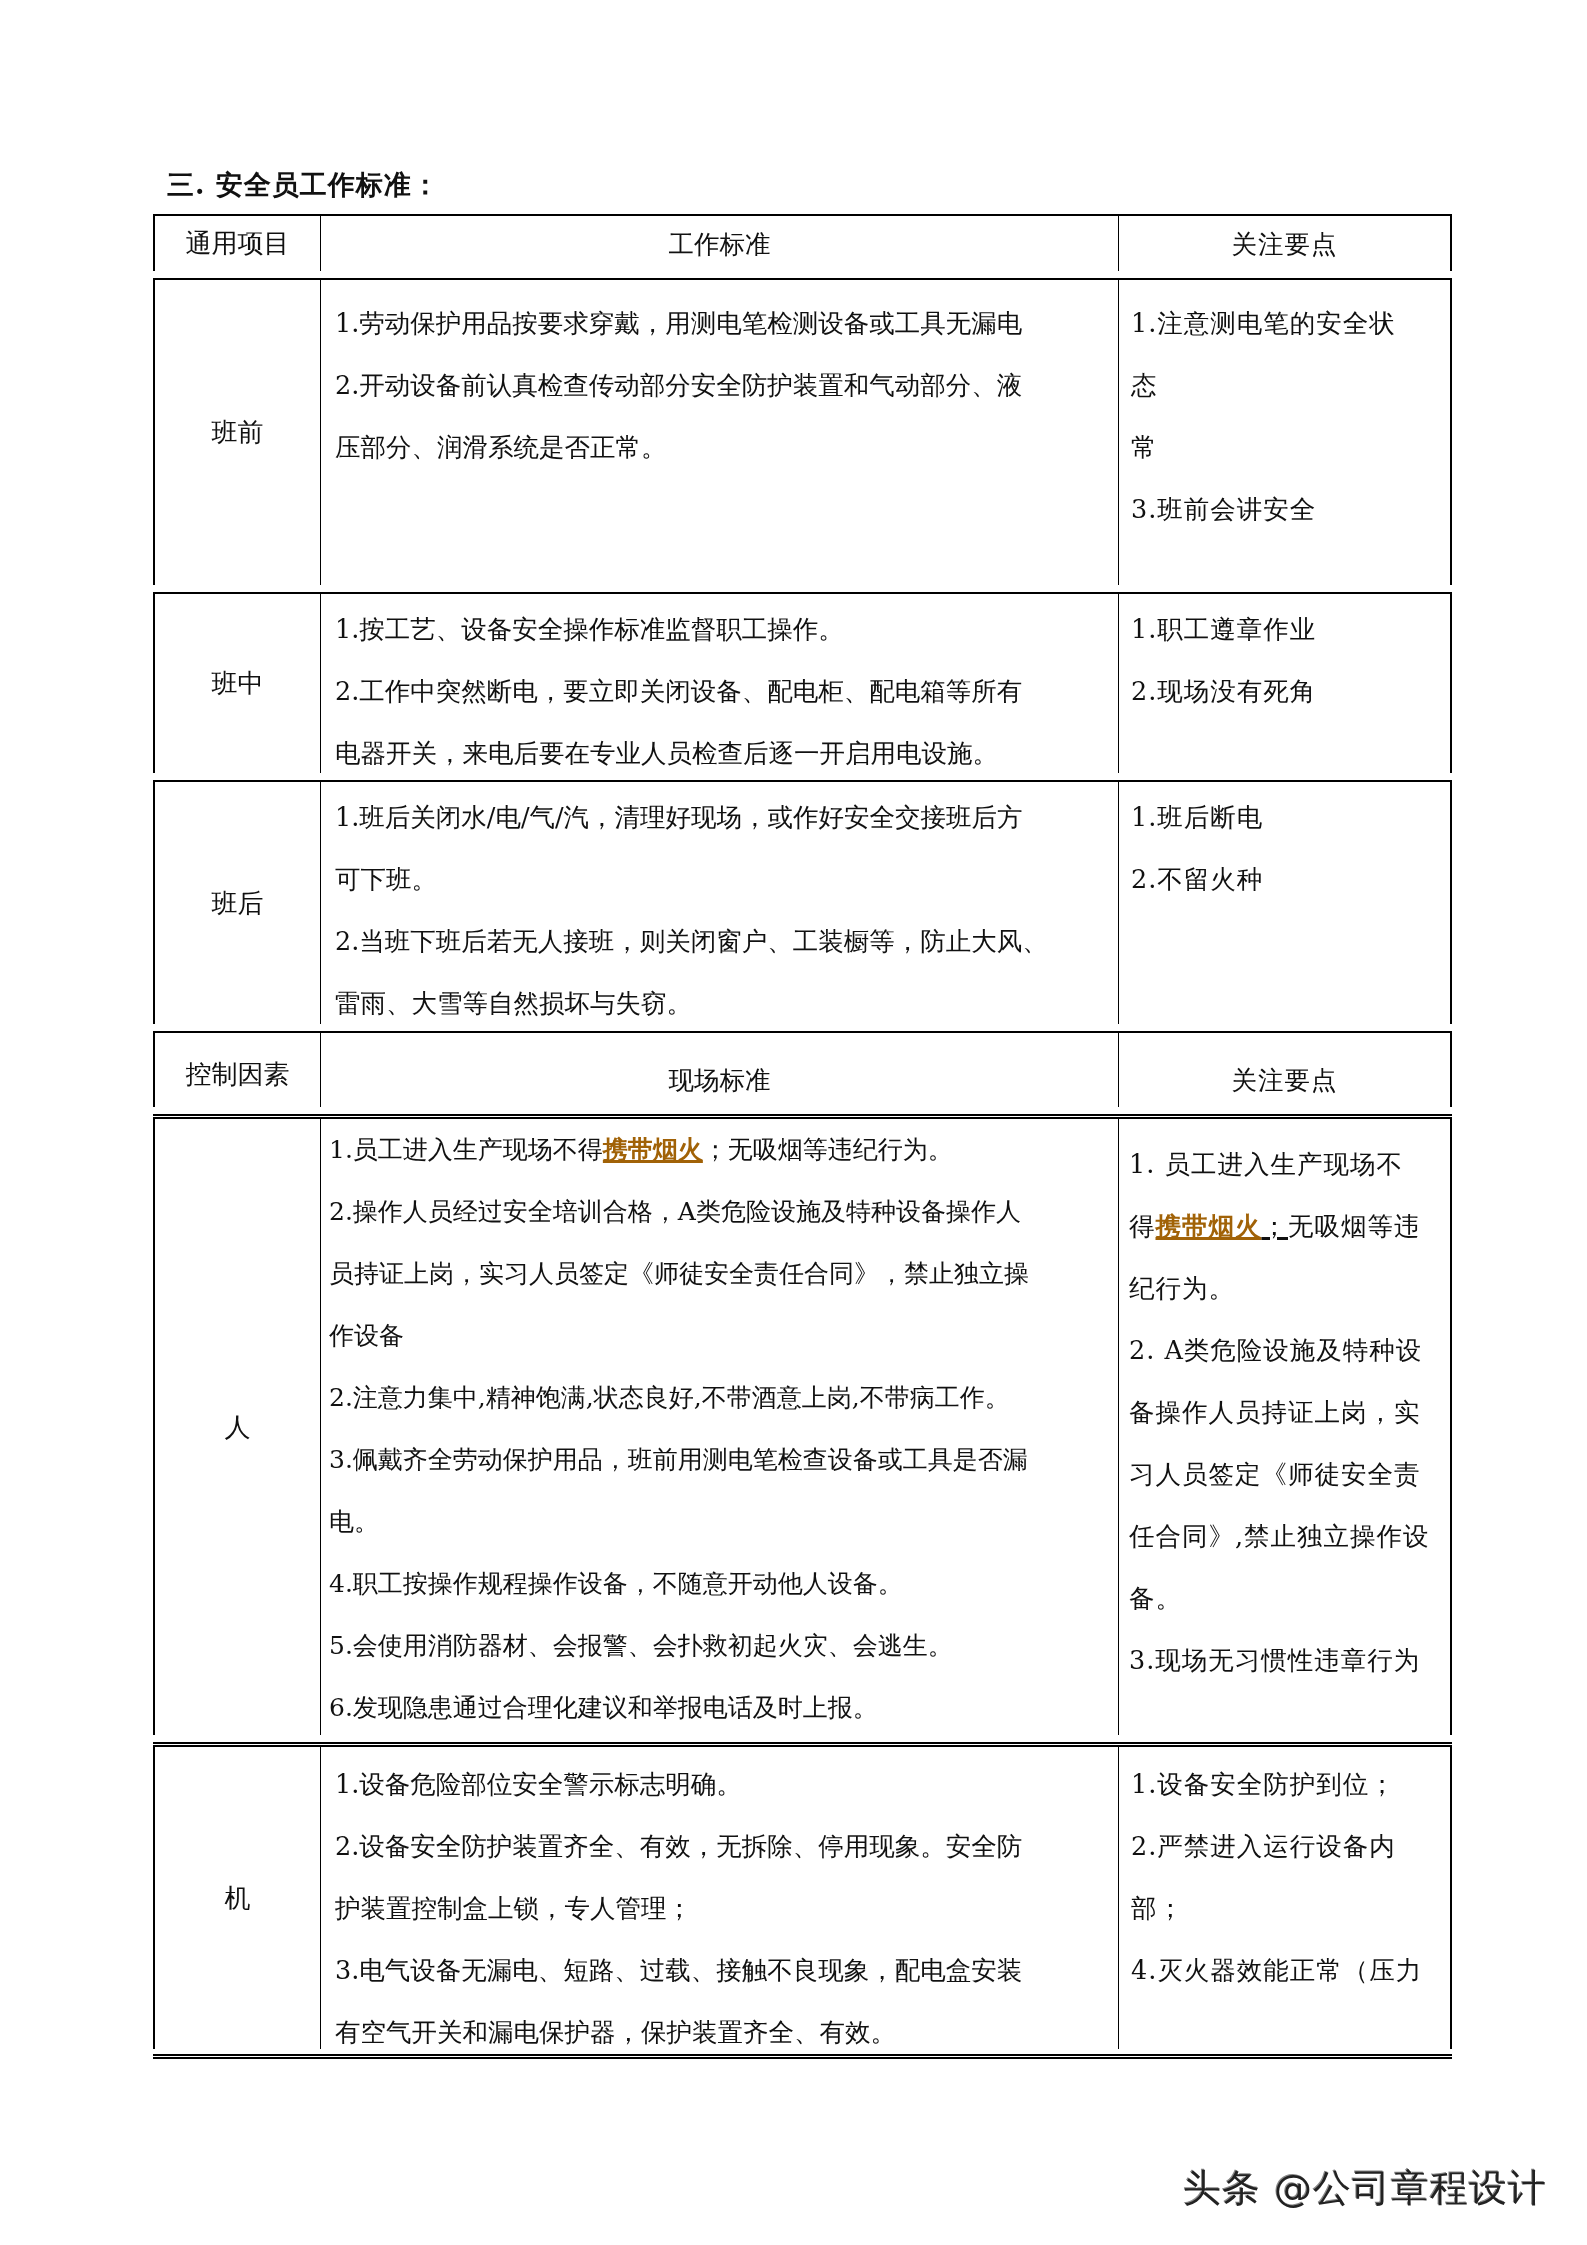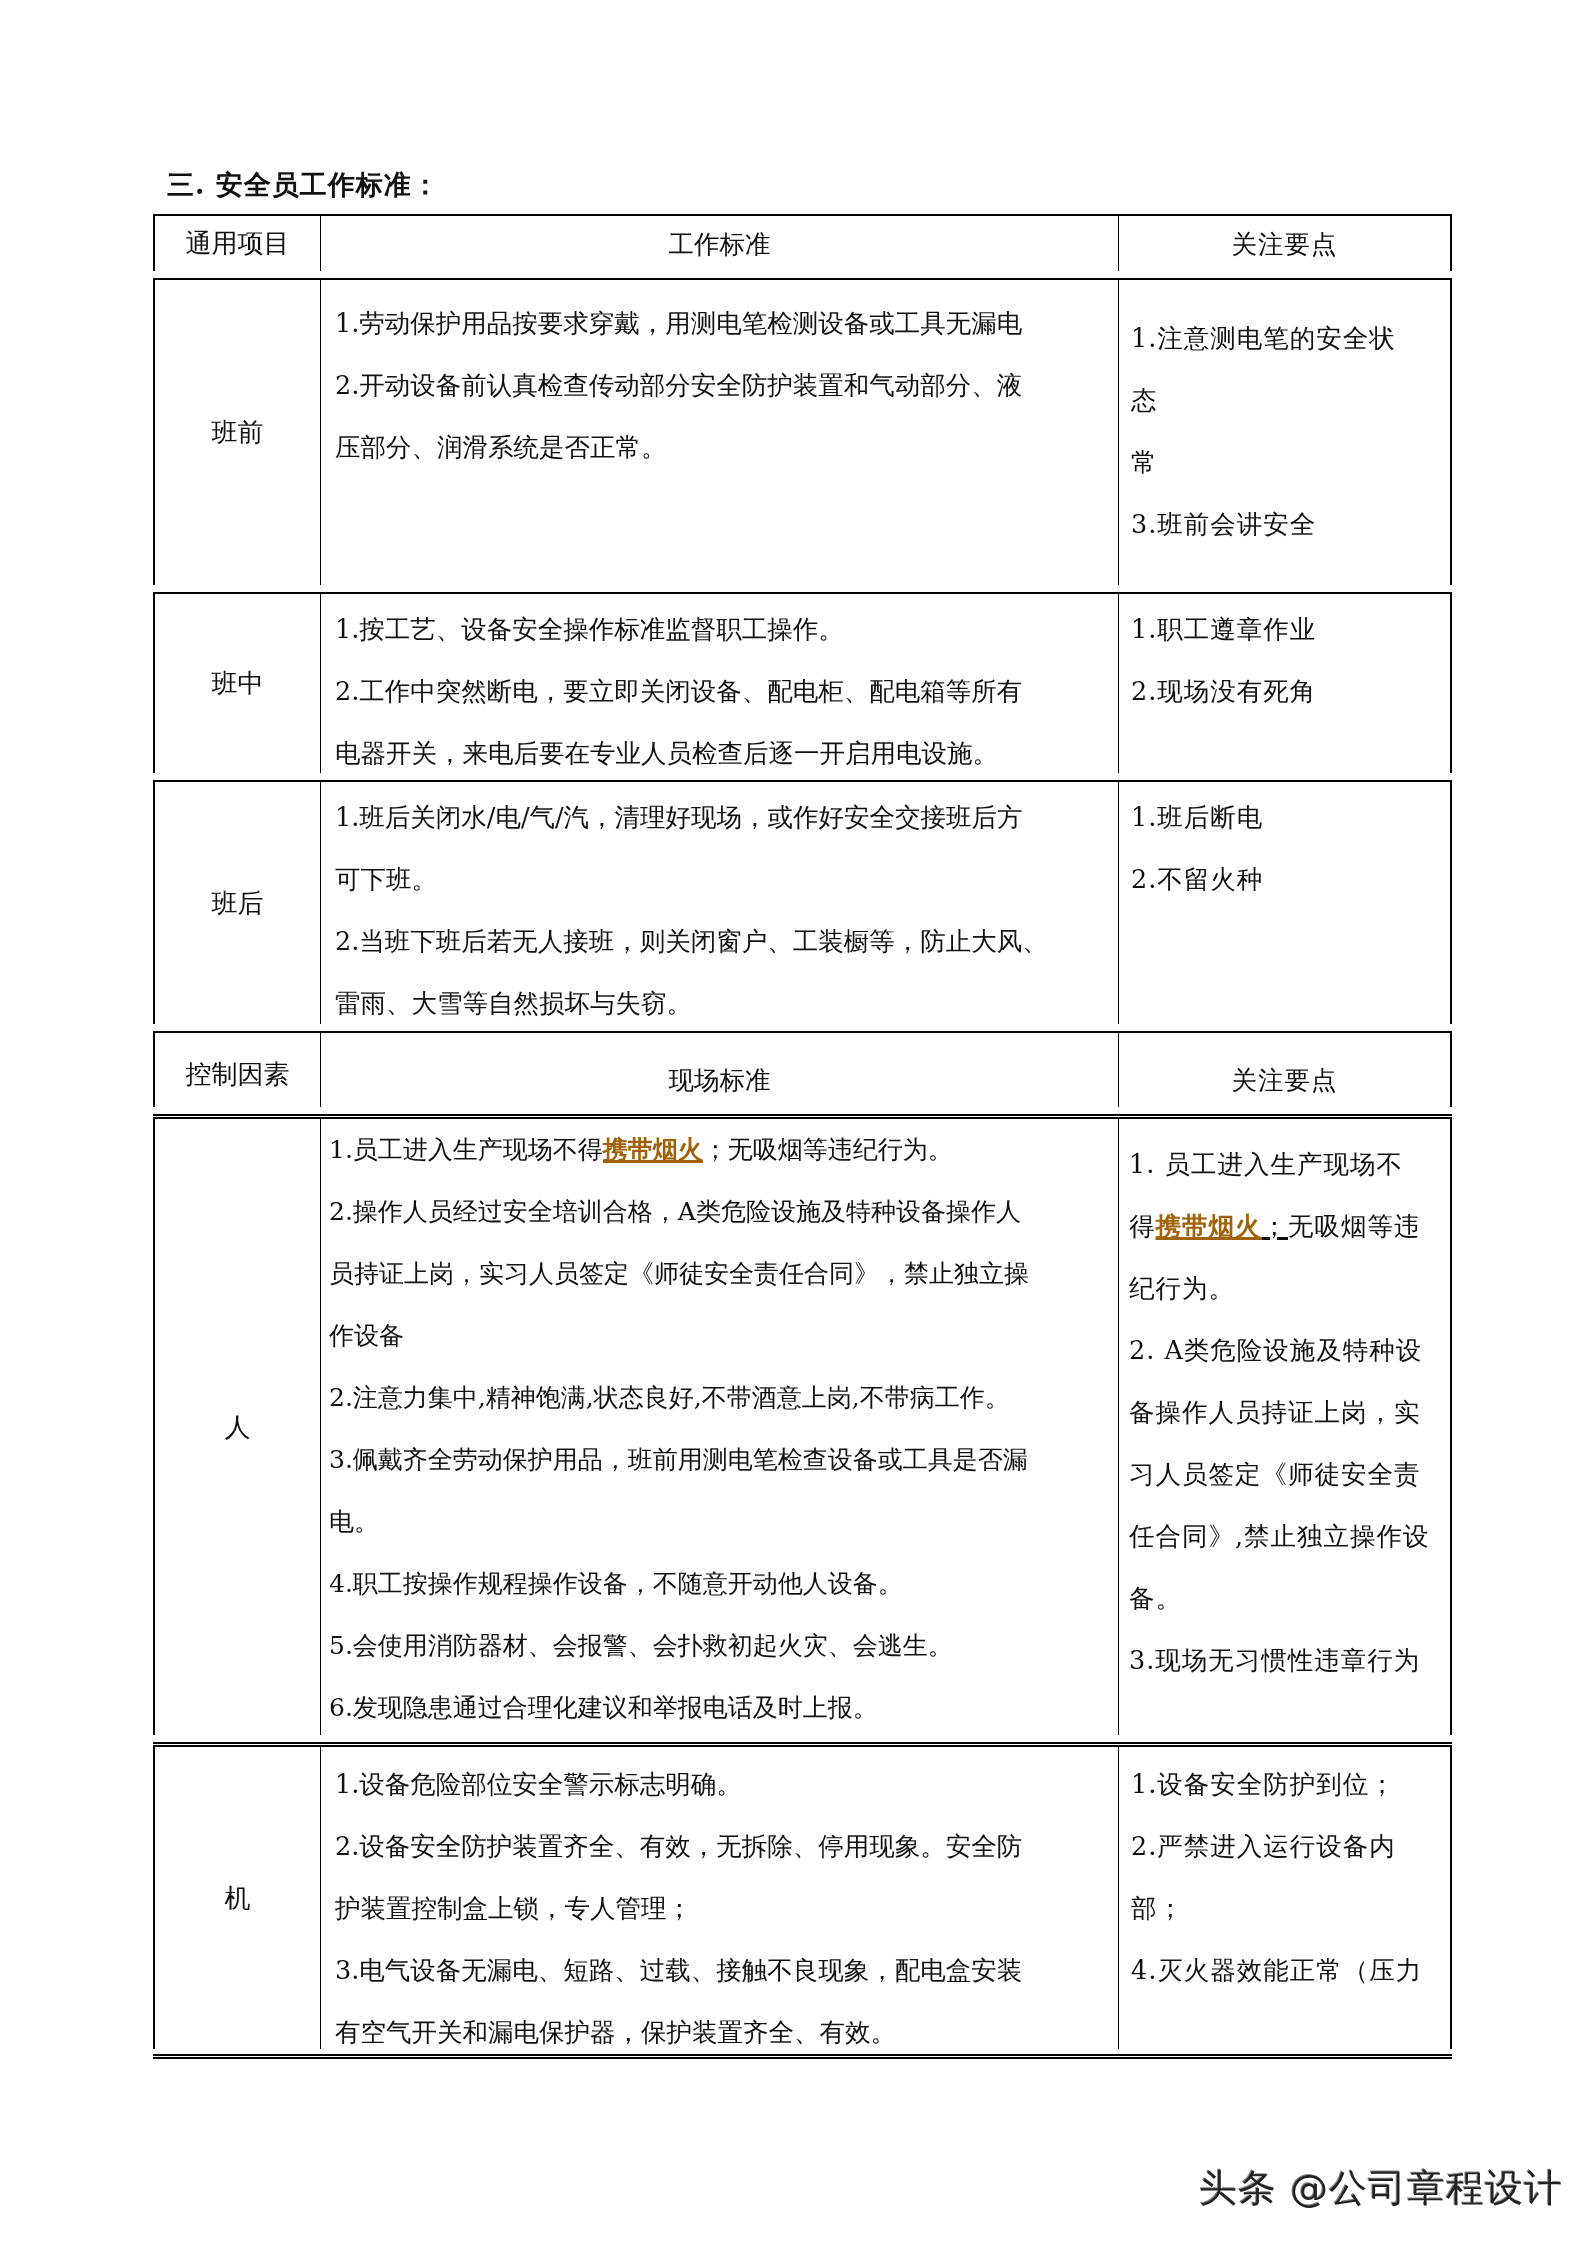--- a/index.html
+++ b/index.html
@@ -6,29 +6,29 @@
   body { width:1587px; height:2245px; position:relative; overflow:hidden;
          font-family:"DejaVu Serif","Liberation Serif",serif; color:#111; }
   .title { position:absolute; left:167px; top:167px; font-size:27px; font-weight:bold; letter-spacing:1px; }
   .tbl { position:absolute; left:153px; top:214px; width:1299px; }
   .row { position:absolute; left:0; width:1299px; border-top:2px solid #000; box-sizing:border-box; }
   .row.dbl { border-top:5px double #000; }
   .cell { position:absolute; top:0; bottom:7px; box-sizing:border-box; }
   .c1 { left:0; width:168px; border-left:2px solid #000; border-right:1.5px solid #000;
         display:flex; align-items:center; justify-content:center; font-size:26px; }
   .c2 { left:168px; width:798px; border-right:1.5px solid #000; padding:12px 10px 0 14px; font-size:25.5px; line-height:62px; }
-  .c3 { left:966px; width:333px; border-right:2px solid #000; padding:27px 8px 0 12px; font-size:25.5px; line-height:62px; letter-spacing:1px; }
+  .c3 { left:966px; width:333px; border-right:2px solid #000; padding:12px 8px 0 12px; font-size:25.5px; line-height:62px; letter-spacing:1px; }
   .hdr .c2, .hdr .c3 { display:flex; align-items:center; justify-content:center; padding:0; }
   .hdr .c2.top, .hdr .c3.top { align-items:flex-start; padding-top:16px; }
   .line { display:block; white-space:nowrap; }
   .red { color:#a16207; font-weight:bold; text-decoration:underline; text-decoration-thickness:3px; }
   .ul-black { text-decoration:underline; text-decoration-thickness:3px; }
   .bottom { position:absolute; left:153px; top:2054px; width:1299px; border-top:5px double #000; }
   .watermark { position:absolute; left:1183px; top:2163px; font-family:"DejaVu Sans","Liberation Sans",sans-serif;
-               font-size:38px; color:#222; text-shadow:1px 1px 0 #fff, -1px -1px 0 #888; letter-spacing:1px;margin-left:16px; }
+               font-size:38px; color:#222; text-shadow:1px 1px 0 #fff, -1px -1px 0 #888; letter-spacing:1px; }
 </style>
 </head>
 <body>
 
 <div class="title">三. 安全员工作标准：</div>
 
 <div class="tbl">
 
   <div class="row hdr" style="top:0;height:64px;">
     <div class="cell c1">通用项目</div>

